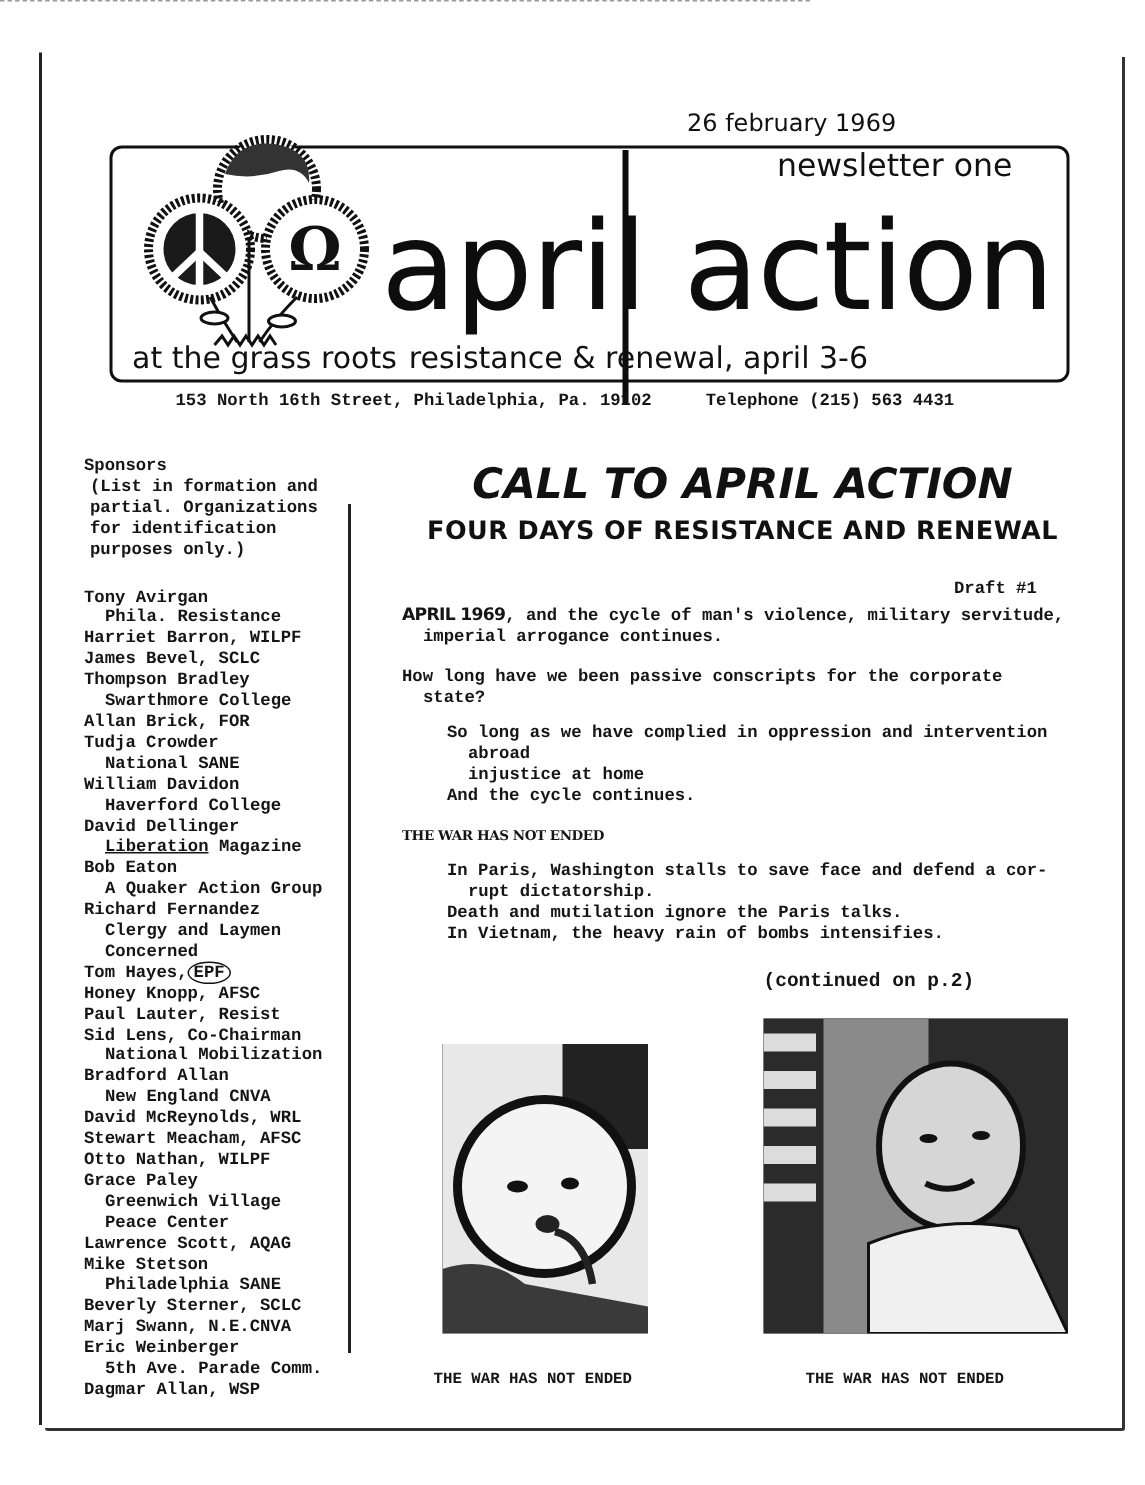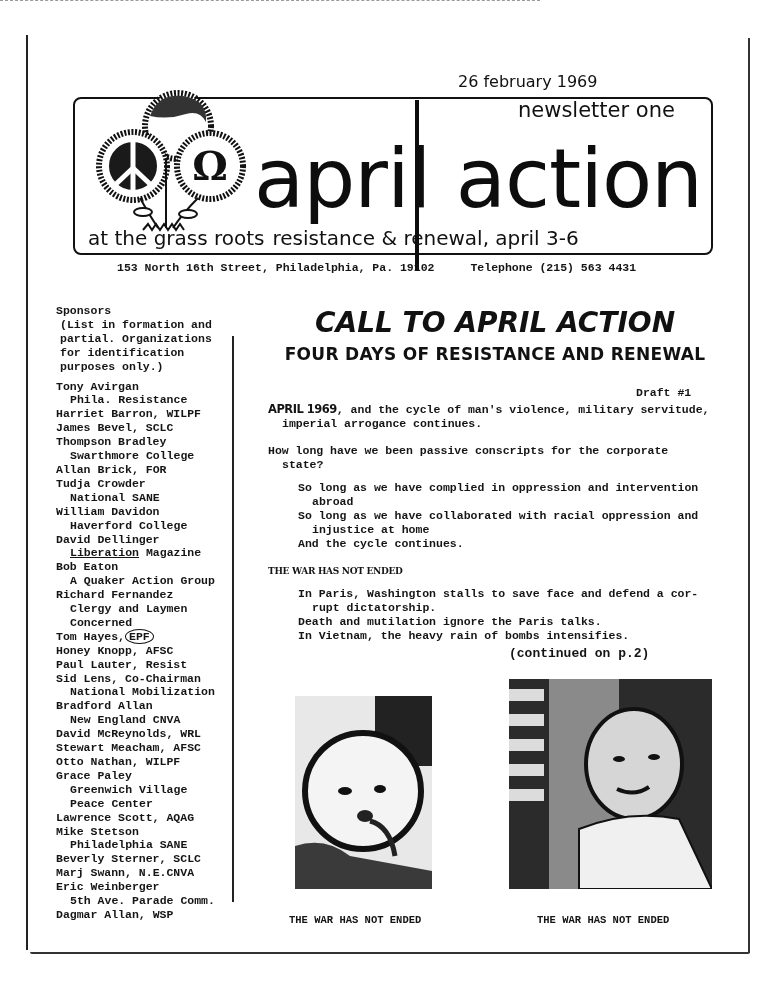--- a/index.html
+++ b/index.html
@@ -21,21 +21,21 @@
   .masthead { position: absolute; left: 254px; top: 138px; font-family: "DejaVu Sans", sans-serif; font-size: 82px; letter-spacing: -1px; color: #0d0d0d; line-height: 1; }
   .masthead-bar { position: absolute; left: 415px; top: 100px; width: 4px; height: 170px; background: #0d0d0d; }
   .tagline { position: absolute; left: 88px; top: 226px; font-family: "DejaVu Sans", sans-serif; font-size: 20px; color: #111; white-space: nowrap; }
   .tagline .gap { display: inline-block; width: 8px; }
   .address { position: absolute; left: 117px; top: 261px; font-size: 11.5px; font-weight: bold; white-space: nowrap; }
   .address .phone { margin-left: 36px; }
 
   .logo { position: absolute; left: 88px; top: 88px; width: 165px; height: 145px; }
 
   .sidebar { position: absolute; left: 56px; top: 304px; width: 180px; font-size: 11.5px; font-weight: bold; line-height: 13.9px; }
-  .sidebar .note { padding-left: 4px; margin-bottom: 6px; }
+  .sidebar .note { padding-left: 4px; margin-bottom: 18px; }
   .sidebar .line { white-space: nowrap; }
   .sidebar .indent { padding-left: 14px; }
   .sidebar .u { text-decoration: underline; }
   .sidebar .circled { border: 1.5px solid #111; border-radius: 50%; padding: 0 3px; }
   .side-rule { position: absolute; left: 232px; top: 336px; width: 2px; height: 566px; background: #222; }
 
   .headline { position: absolute; left: 250px; top: 306px; width: 490px; text-align: center; font-family: "DejaVu Sans", sans-serif; font-weight: bold; font-style: italic; font-size: 28px; color: #111; }
   .subhead { position: absolute; left: 250px; top: 344px; width: 490px; text-align: center; font-family: "DejaVu Sans", sans-serif; font-weight: bold; font-size: 17px; color: #111; letter-spacing: 0.3px; }
   .draft { position: absolute; left: 636px; top: 386px; font-size: 11.5px; font-weight: bold; }
 
@@ -162,21 +162,20 @@
 
 <div class="body-text">
   <p><span class="lead">APRIL 1969</span><span>, and the cycle of man's violence, military servitude,</span></p>
   <p class="hang">imperial arrogance continues.</p>
   <div class="gap8"></div>
   <p>How long have we been passive conscripts for the corporate</p>
   <p class="hang">state?</p>
   <div class="gap4"></div>
   <p class="ind">So long as we have complied in oppression and intervention</p>
   <p class="ind2">abroad</p>
-  <p class="ind">So long as we have collaborated with racial oppression and</p>
   <p class="ind2">injustice at home</p>
   <p class="ind">And the cycle continues.</p>
   <div class="gap8"></div>
   <p class="sec">THE WAR HAS NOT ENDED</p>
   <div class="gap4"></div>
   <p class="ind">In Paris, Washington stalls to save face and defend a cor-</p>
   <p class="ind2">rupt dictatorship.</p>
   <p class="ind">Death and mutilation ignore the Paris talks.</p>
   <p class="ind">In Vietnam, the heavy rain of bombs intensifies.</p>
 </div>

